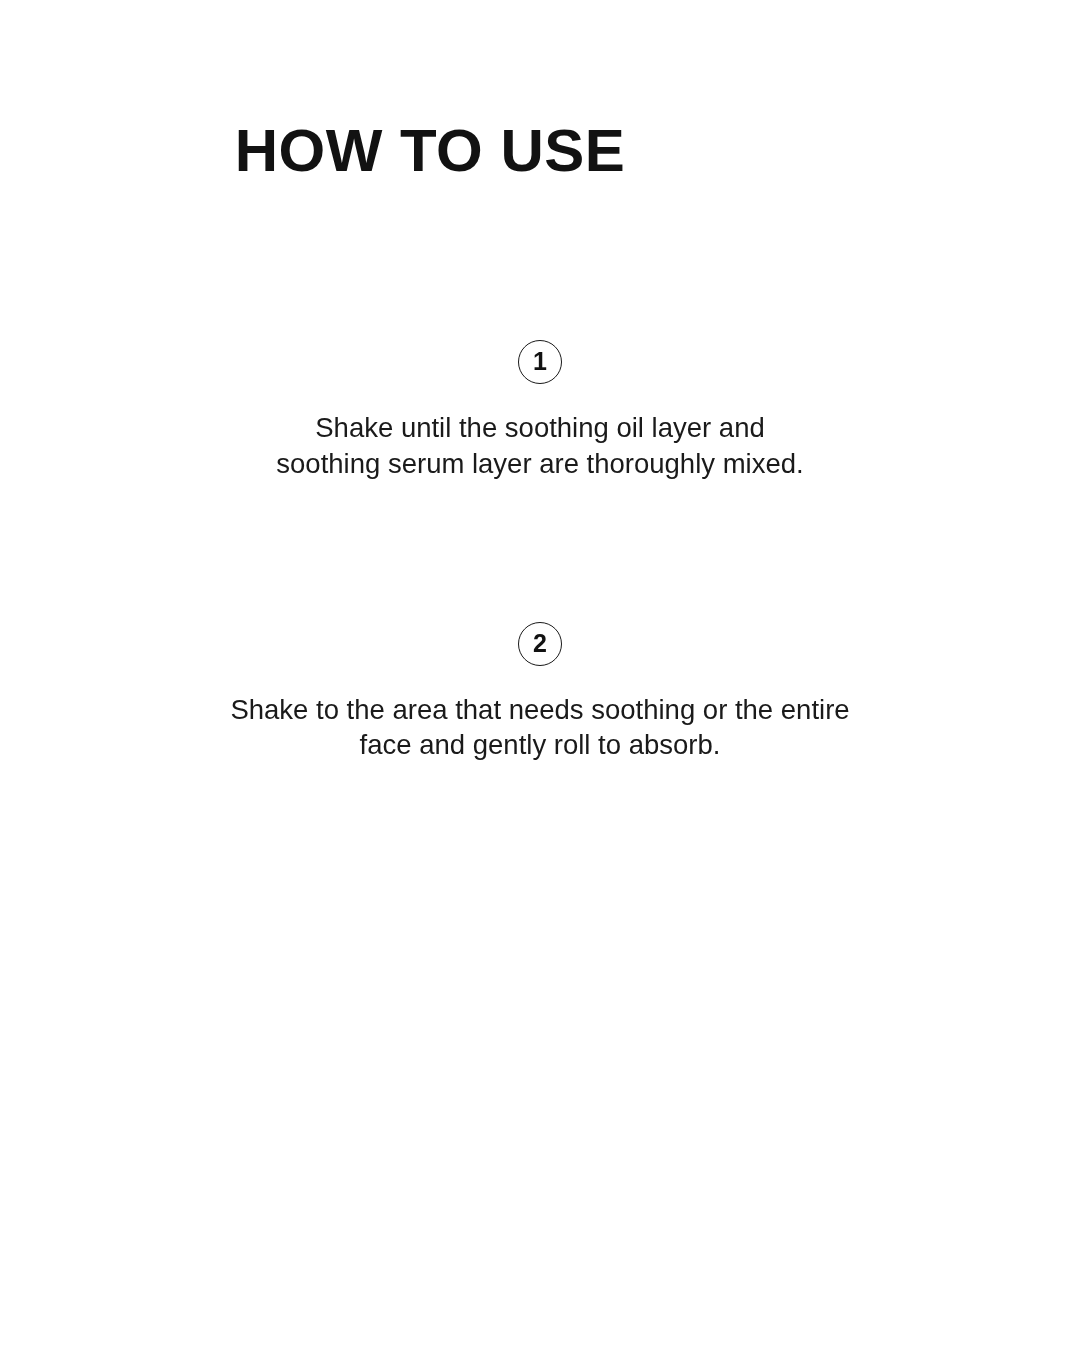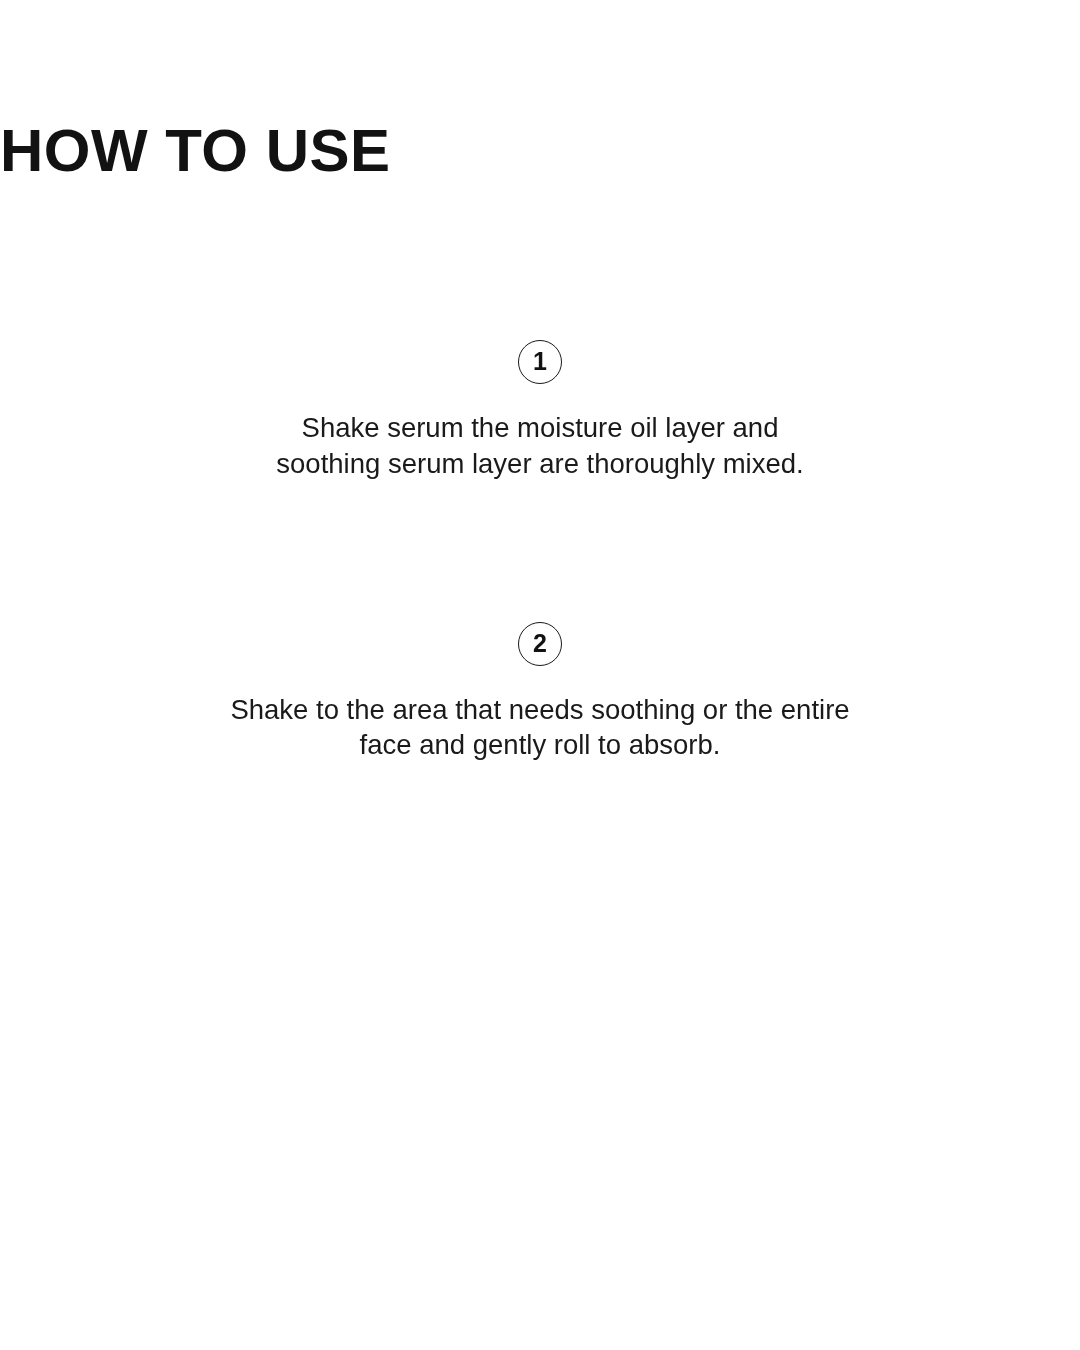--- a/index.html
+++ b/index.html
@@ -18,20 +18,21 @@
     width: 1080px;
     height: 1350px;
     position: relative;
     box-sizing: border-box;
   }
   .title {
     position: absolute;
     top: 118px;
     left: 0;
     width: 860px;
+    text-align: center;
     font-size: 60px;
     font-weight: 700;
     letter-spacing: 0.5px;
     line-height: 1.1;
     color: #121212;
   }
   .steps {
     position: absolute;
     top: 340px;
     left: 0;
@@ -79,21 +80,21 @@
 <div class="page">
 
   <div class="title">HOW TO USE</div>
 
   <div class="steps">
 
     <div class="step">
       <div class="step-badge">
         <span>1</span>
       </div>
-      <div class="step-text">Shake serum the moisture oil layer and
+      <div class="step-text">Shake until the soothing oil layer and
 soothing serum layer are thoroughly mixed.</div>
     </div>
 
     <div class="step">
       <div class="step-badge">
         <span>2</span>
       </div>
       <div class="step-text">Shake to the area that needs soothing or the entire
 face and gently roll to absorb.</div>
     </div>

